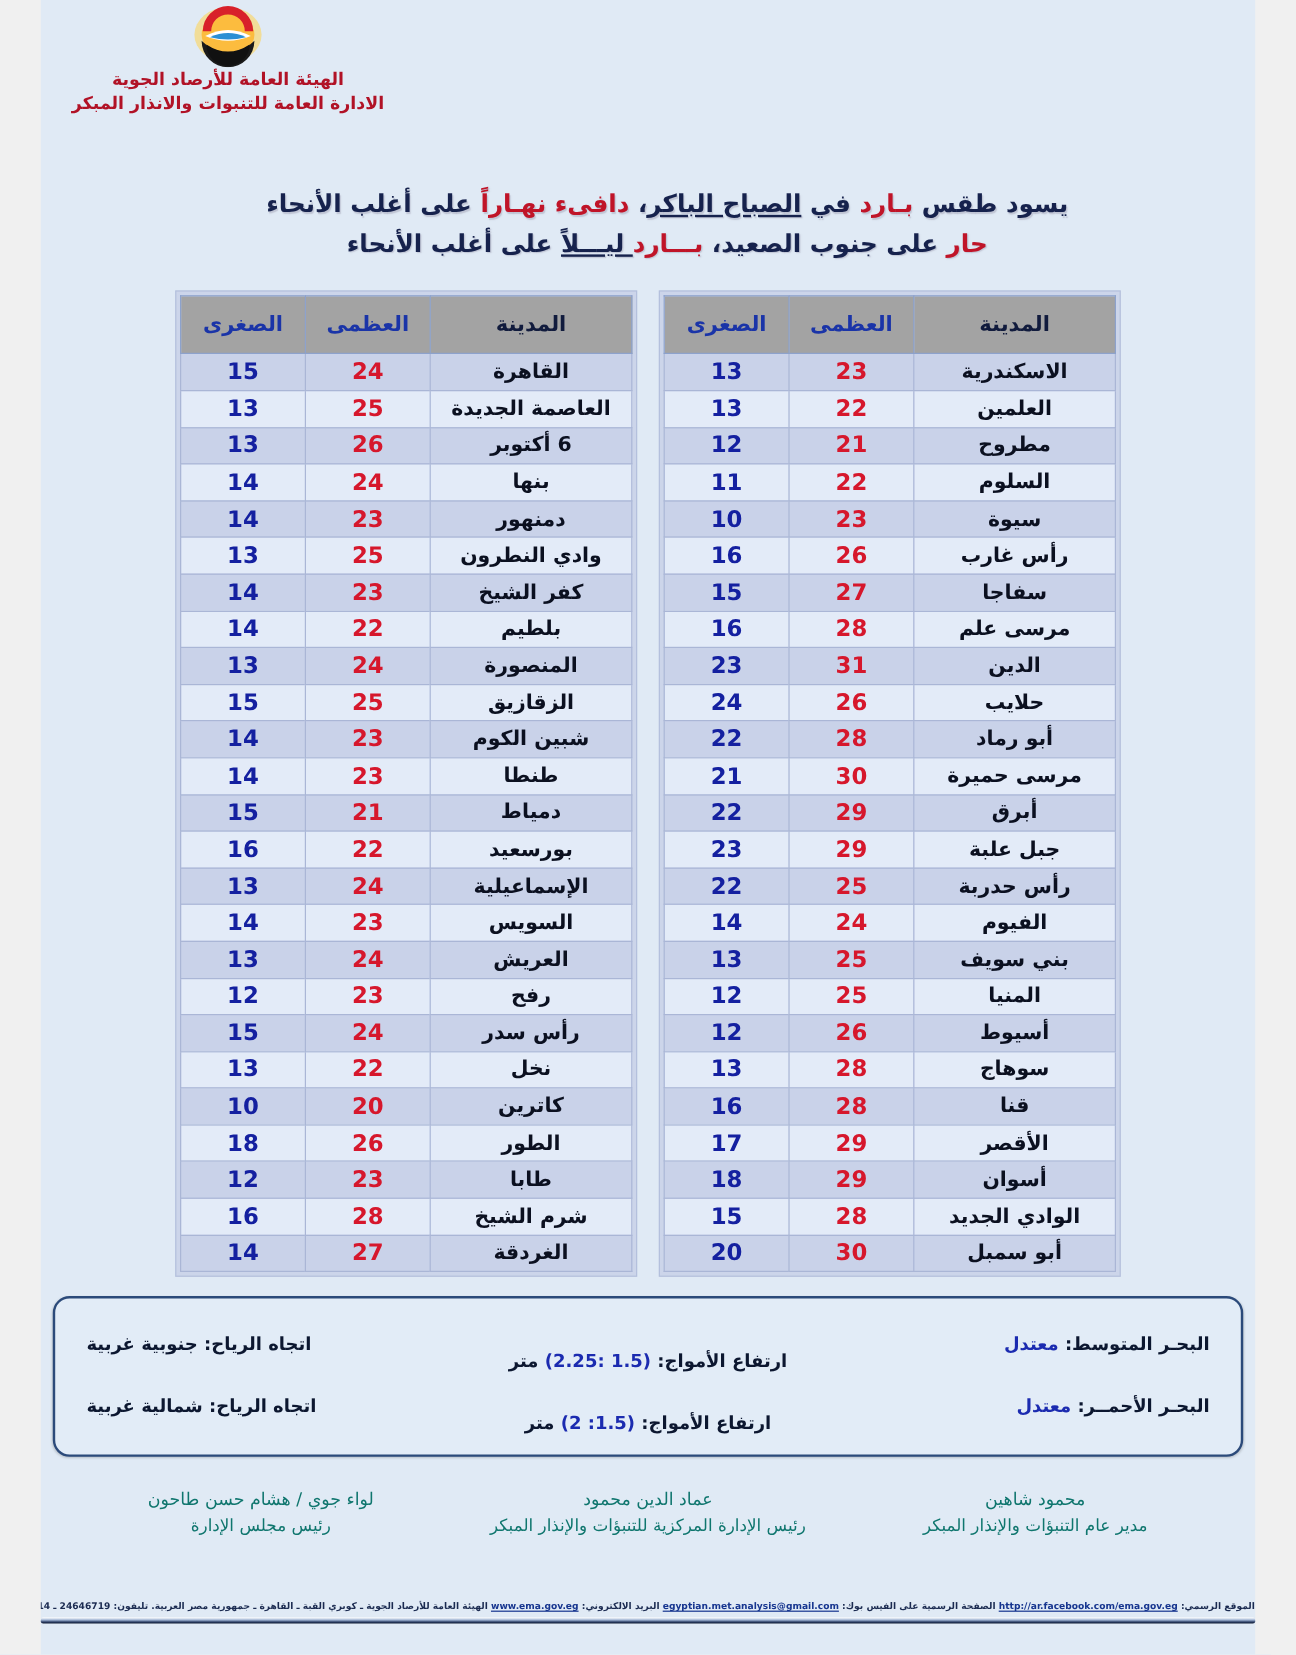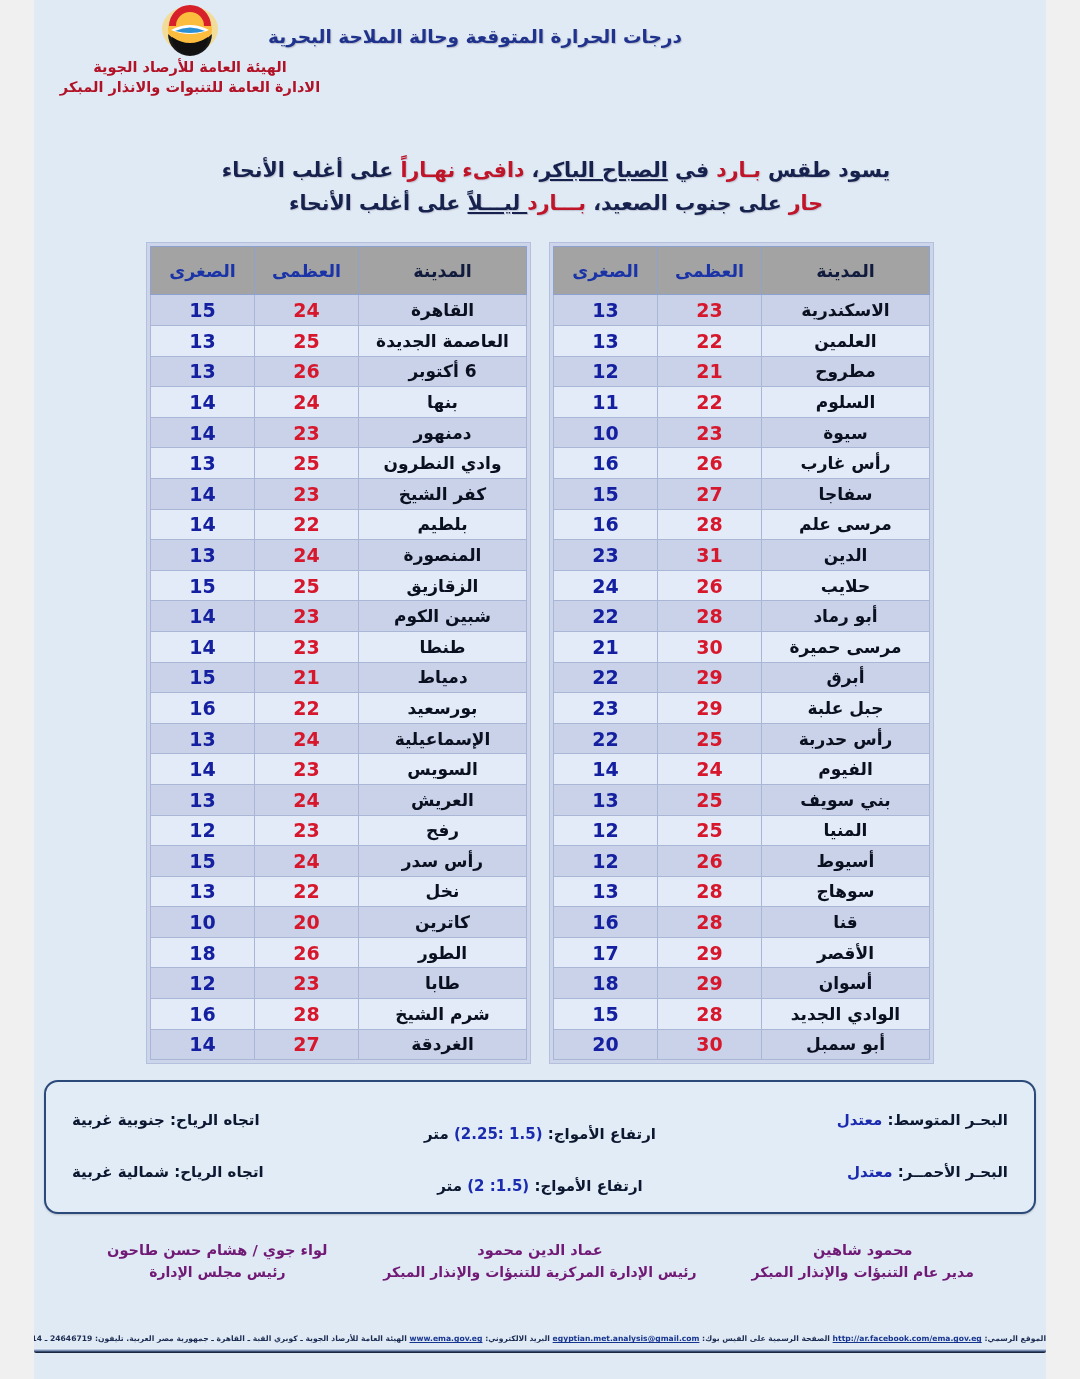--- a/index.html
+++ b/index.html
@@ -170,22 +170,22 @@
   .signatures {
     display: flex;
     flex-direction: row;
     justify-content: space-between;
     margin: 26px 22px 0 22px;
     direction: rtl;
   }
   .sig {
     text-align: center;
     flex: 1;
-    color: #701a75;
-    font-weight: bold;
+    color: #0f766e;
+    font-weight: normal;
     font-size: 14px;
     line-height: 1.5;
   }
   .sig .nm { font-size: 14.5px; }
   .sig .ttl { font-size: 14px; }
 
   
   .footer {
     position: absolute;
     bottom: 26px; left: 34px; right: 34px;
@@ -228,21 +228,20 @@
             <path d="M13 30 A22 22 0 0 0 57 30 A30 30 0 0 1 13 30 Z" fill="#1a1a1a"></path>
             <path d="M17 33 A18 18 0 0 0 53 33 Q35 45 17 33 Z" fill="#111111"></path>
           </g>
         </svg>
       </div>
       <div class="org-line">الهيئة العامة للأرصاد الجوية</div>
       <div class="org-line">الادارة العامة للتنبوات والانذار المبكر</div>
     </div>
 
     <div class="title-block">
-      <div class="doc-title">درجات الحرارة المتوقعة وحالة الملاحة البحرية</div>
     </div>
   </div>
 
   <div class="summary">
     <div><span>يسود طقس </span><span class="hot">بـارد</span><span> في </span><span class="u">الصباح الباكر</span><span>، </span><span class="hot">دافىء نهـاراً</span><span> على أغلب الأنحاء</span></div>
     <div><span class="hot">حار</span><span> على جنوب الصعيد، </span><span class="hot">بـــارد</span><span class="u"> ليـــلاً</span><span> على أغلب الأنحاء</span></div>
   </div>
 
   <div class="tables">
     <div class="tbl-wrap">

